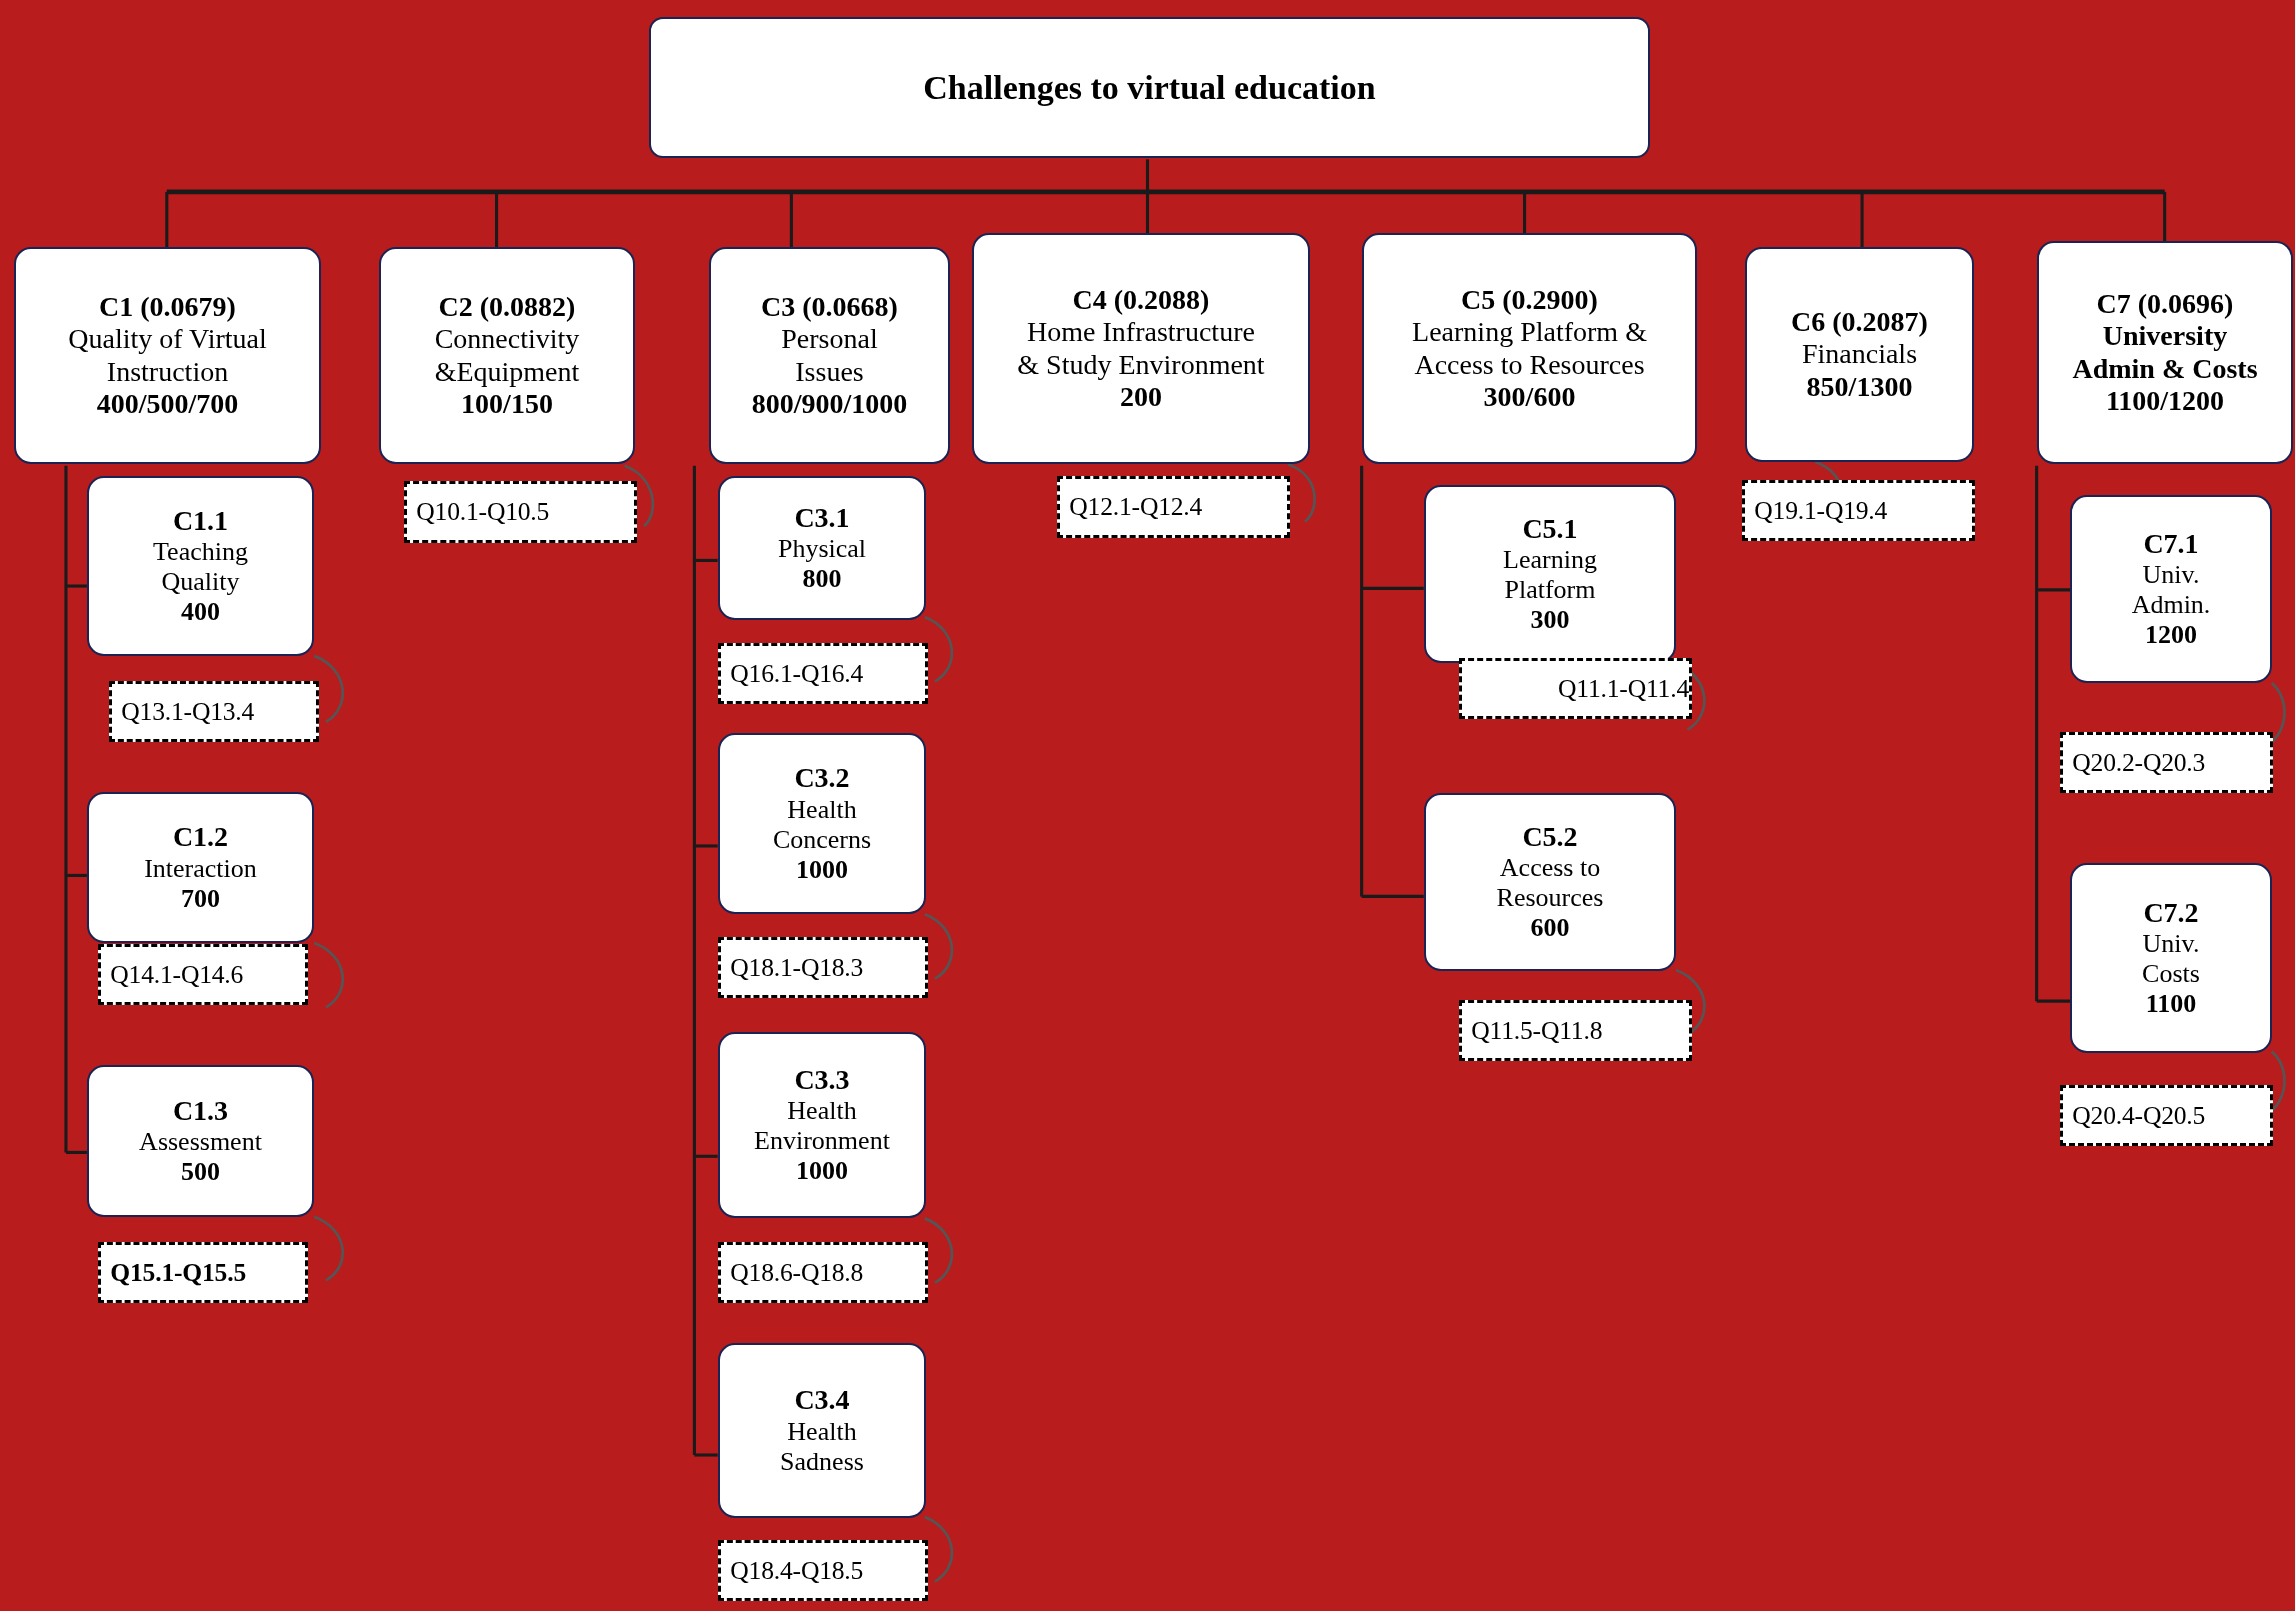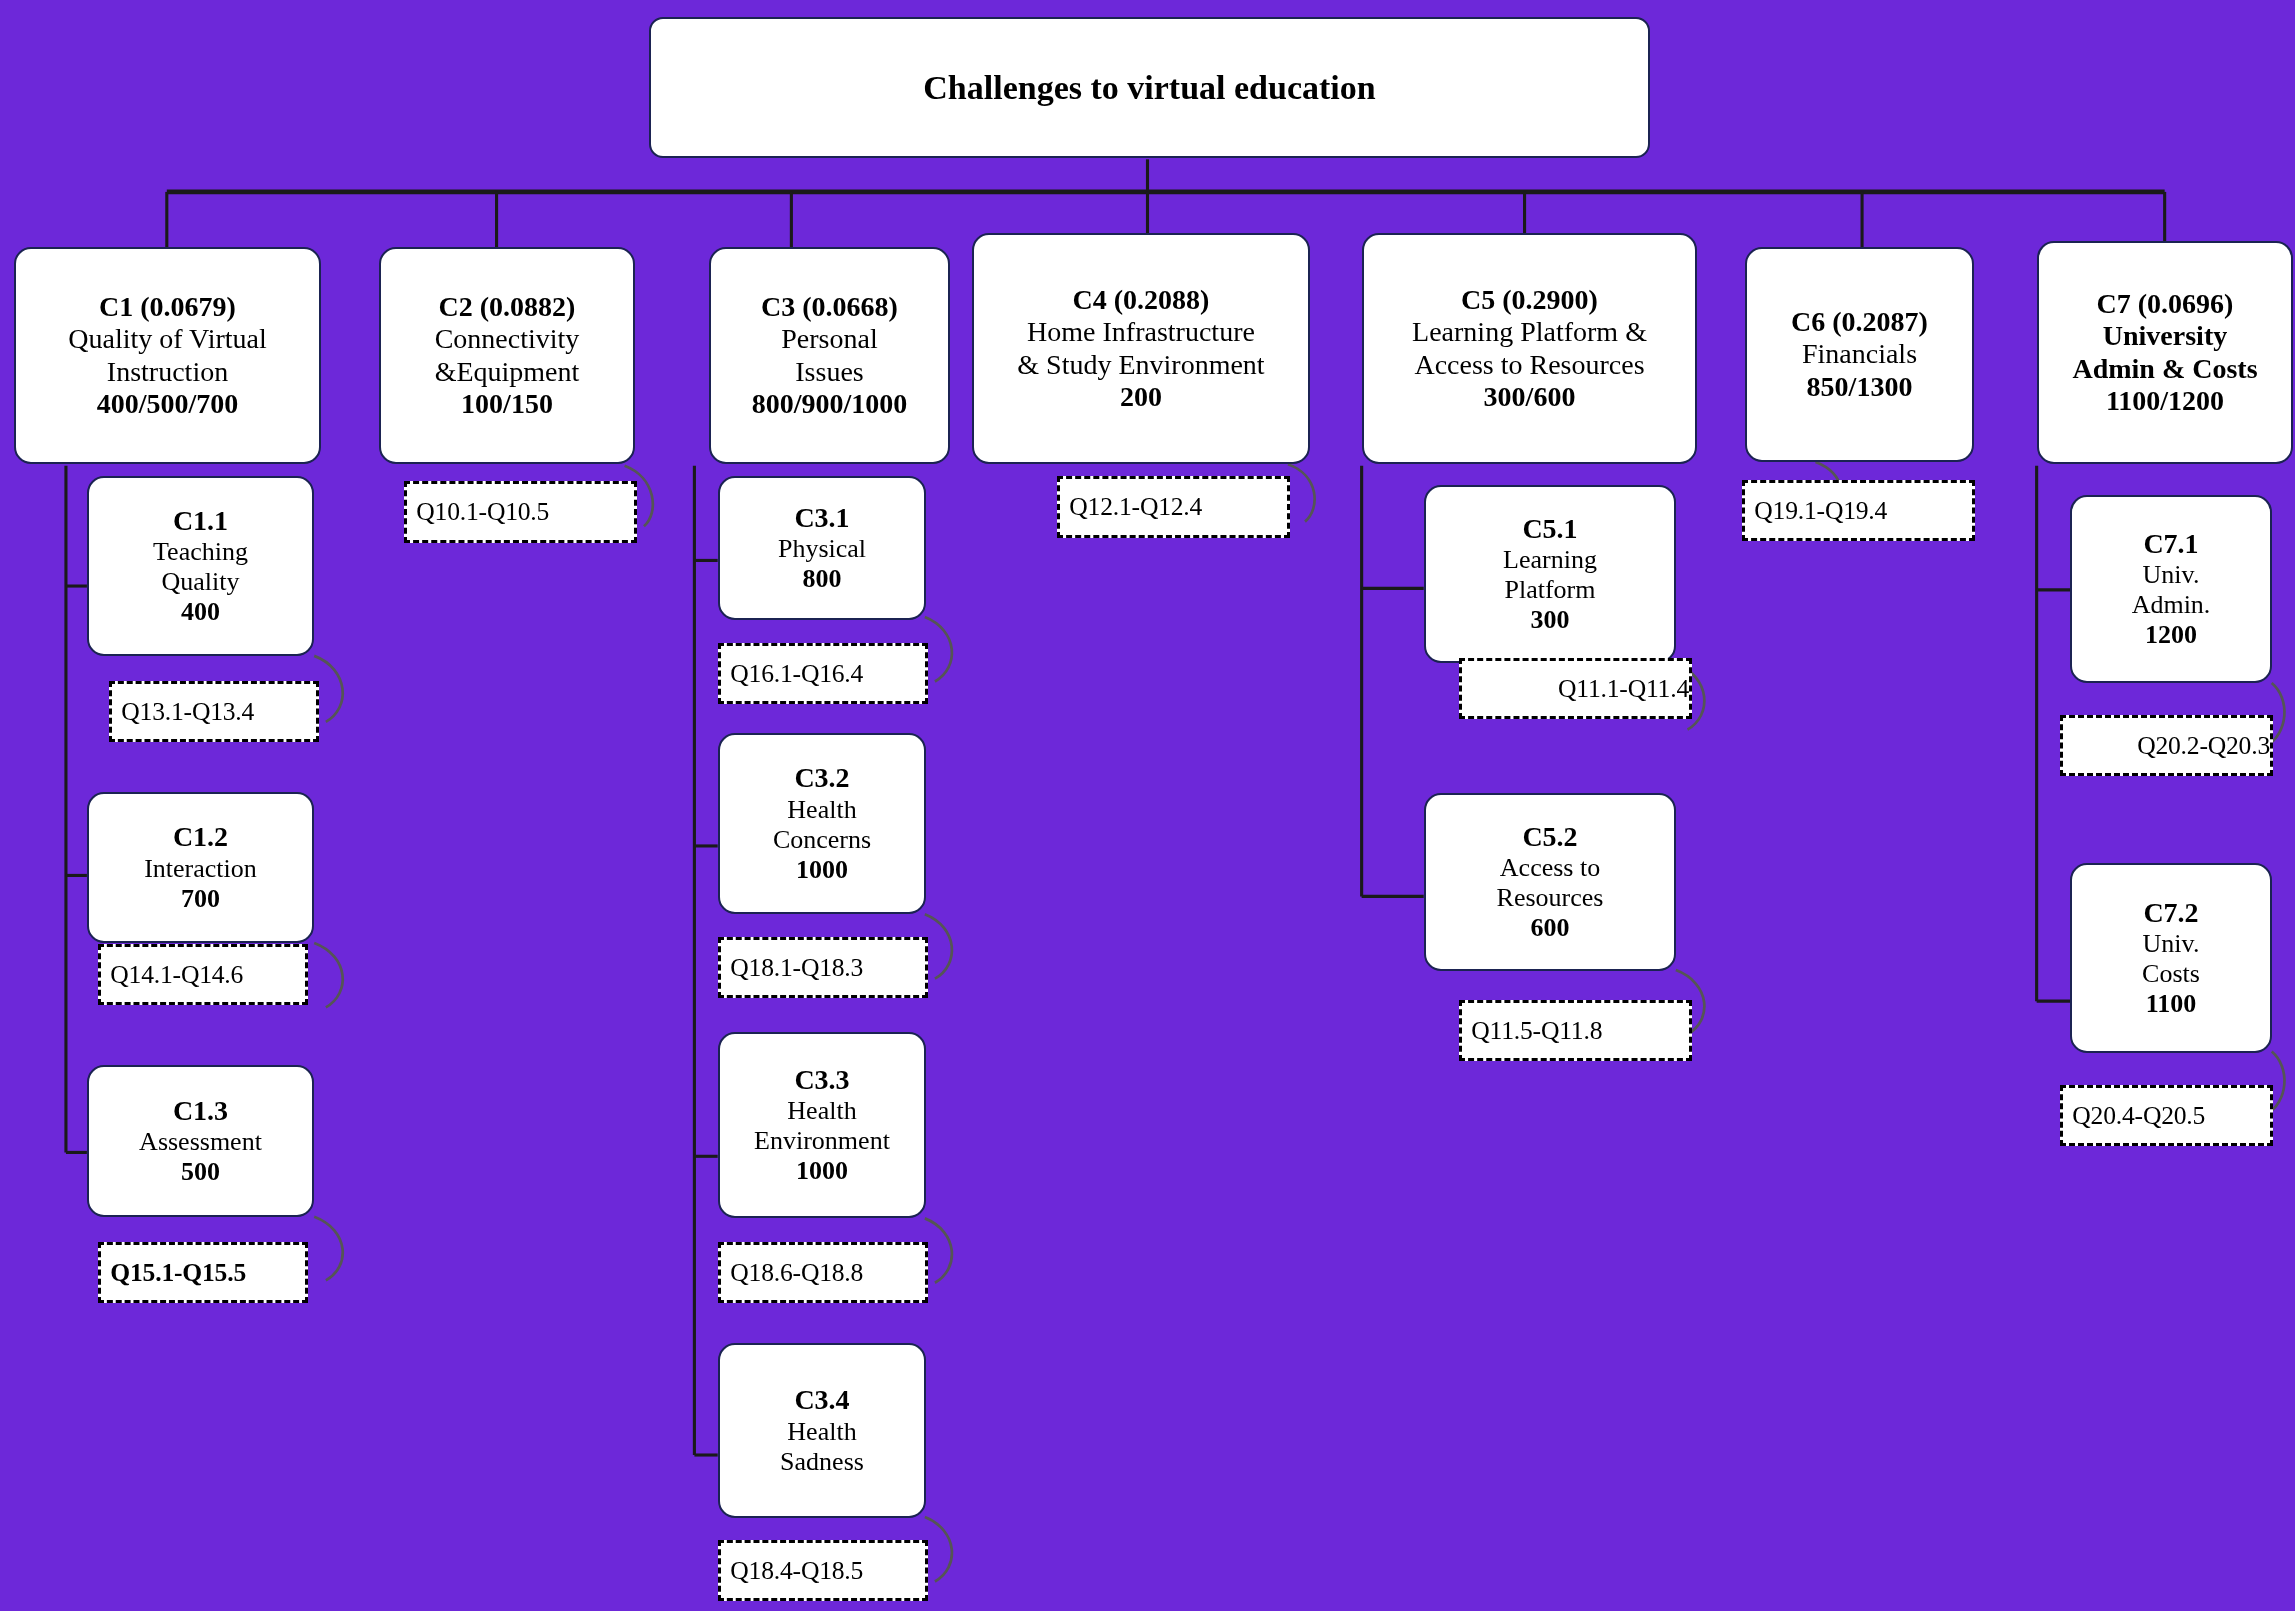--- a/index.html
+++ b/index.html
@@ -1,17 +1,17 @@
 <!DOCTYPE html>
 <html style="font-size:12.4px"><head>
 <meta charset="utf-8">
 <style>
   html,body{margin:0;padding:0;background:#ffffff;}
   body{width:2295px;height:1612px;font-family:"Liberation Serif","DejaVu Serif",serif;}
-  #stage{position:relative;width:2295px;height:1612px;overflow:hidden;background:#6d28d9;}
+  #stage{position:relative;width:2295px;height:1612px;overflow:hidden;background:#b91c1c;}
 
   svg.wires{position:absolute;left:0;top:0;width:2295px;height:1612px;pointer-events:none;}
 
   .node{
     position:absolute;
     box-sizing:border-box;
     border:2.3px solid #1b2352;
     border-radius:17px;
     background:#ffffff;
     display:flex;
@@ -280,21 +280,21 @@
     <span class="ln bold-ln">Admin &amp; Costs</span>
     <span class="ln val">1100/1200</span>
   </div>
 
   <div class="node lvl2" style="left:2070px; top:495px; width:202px; height:188px;">
     <span class="ln code">C7.1</span>
     <span class="ln">Univ.</span>
     <span class="ln">Admin.</span>
     <span class="ln val">1200</span>
   </div>
-  <div class="qbox" style="left:2060px; top:715px; width:213px; height:61px;justify-content:flex-end;">
+  <div class="qbox" style="left:2060px; top:732px; width:213px; height:61px;">
     <span>Q20.2-Q20.3</span>
   </div>
 
   <div class="node lvl2" style="left:2070px; top:863px; width:202px; height:190px;">
     <span class="ln code">C7.2</span>
     <span class="ln">Univ.</span>
     <span class="ln">Costs</span>
     <span class="ln val">1100</span>
   </div>
   <div class="qbox" style="left:2060px; top:1085px; width:213px; height:61px;">

